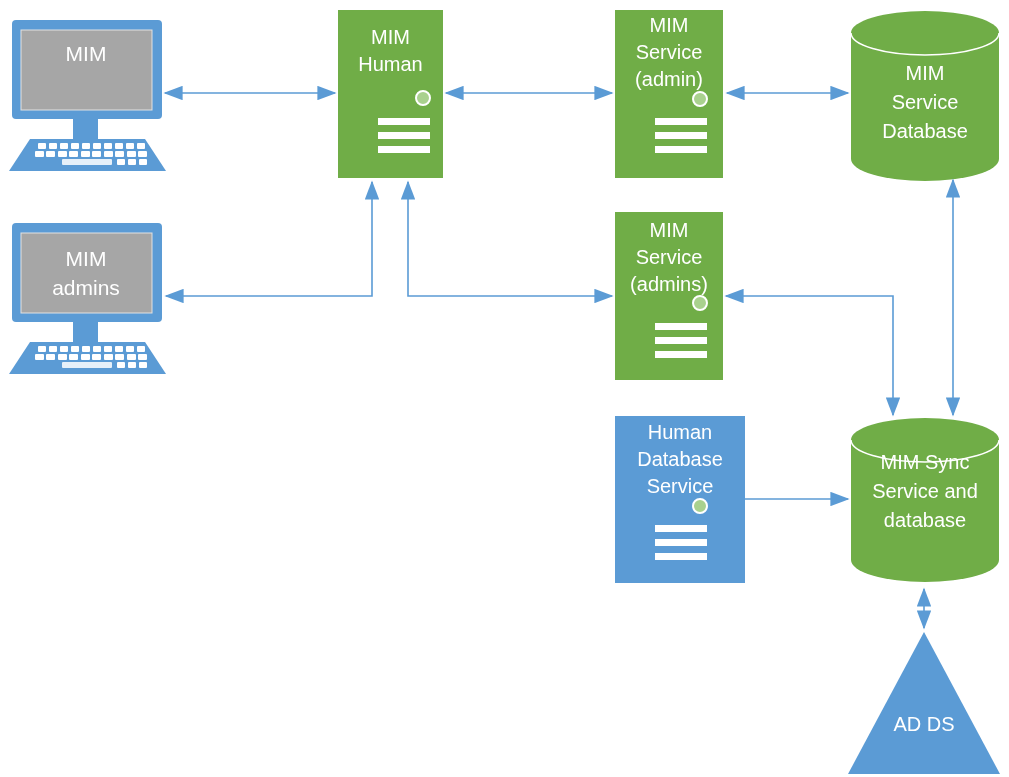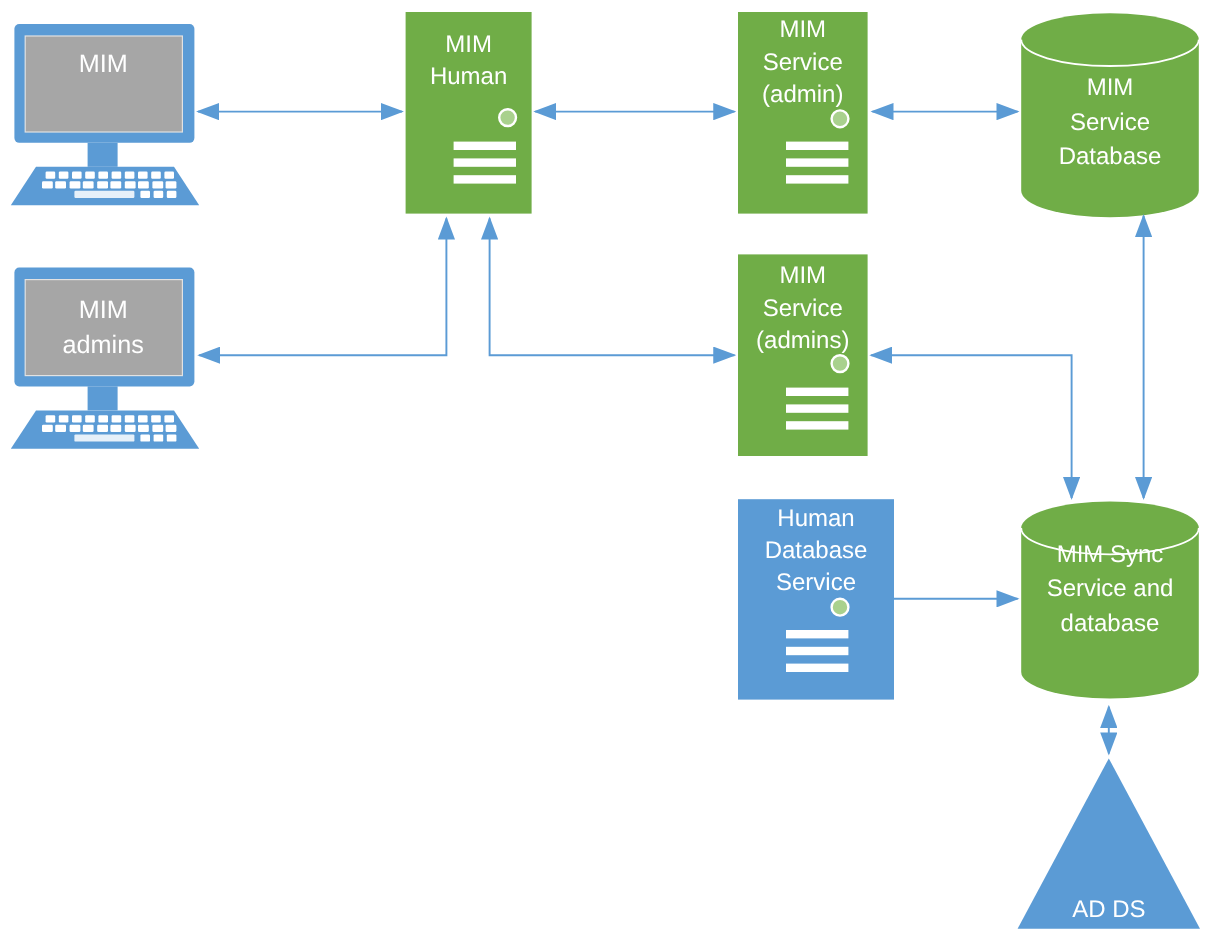--- a/index.html
+++ b/index.html
@@ -165,17 +165,17 @@
     <div>MIM</div>
     <div>Service</div>
     <div>Database</div>
   </div>
   <div class="overlay-label" style="left:850px;top:448px;width:150px">
     <div>MIM Sync</div>
     <div>Service and</div>
     <div>database</div>
   </div>
 
-  <div class="overlay-label" style="left:859px;top:744px;width:130px">
+  <div class="overlay-label" style="left:859px;top:710px;width:130px">
     <div>AD DS</div>
   </div>
 
 </div>
 
 </body></html>

